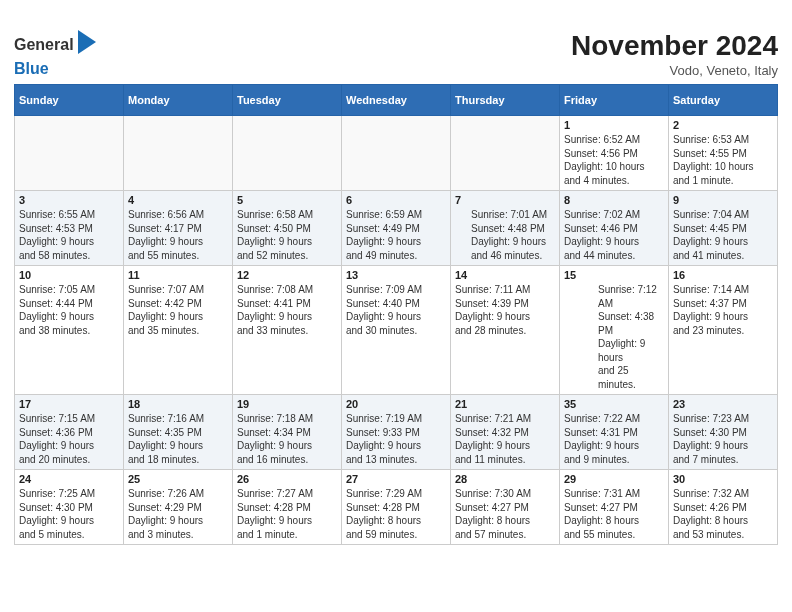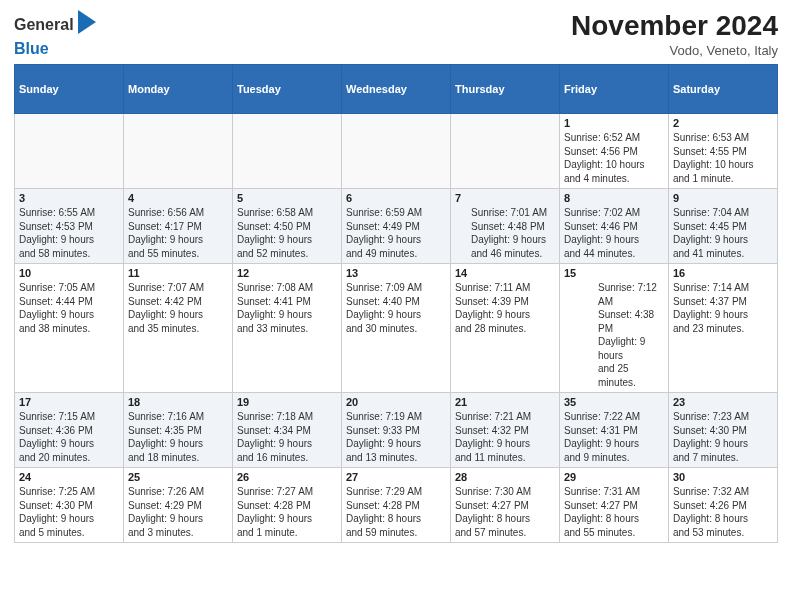--- a/index.html
+++ b/index.html
@@ -13,20 +13,21 @@
     .page {
       width: 792px;
       height: 612px;
       padding: 10px 14px 10px 14px;
     }
     .header {
       display: flex;
       justify-content: space-between;
       align-items: flex-start;
       margin-bottom: 6px;
+      margin-top: 20px;
     }
     .logo {
       display: flex;
       align-items: center;
       gap: 0px;
     }
     .title-block {
       text-align: right;
     }
     .month-title {
@@ -40,21 +41,21 @@
       margin-top: 1px;
     }
     .calendar {
       width: 100%;
       border-collapse: collapse;
       font-size: 10px;
     }
     .calendar th {
       background: #2e6db4;
       color: #fff;
-      padding: 18px 4px;
+      padding: 9px 4px;
       text-align: left;
       font-size: 11px;
       font-weight: bold;
       border: 1px solid #2563a8;
     }
     .calendar td {
       border: 1px solid #ccc;
       vertical-align: top;
       padding: 3px 4px;
       width: calc(100% / 7);

